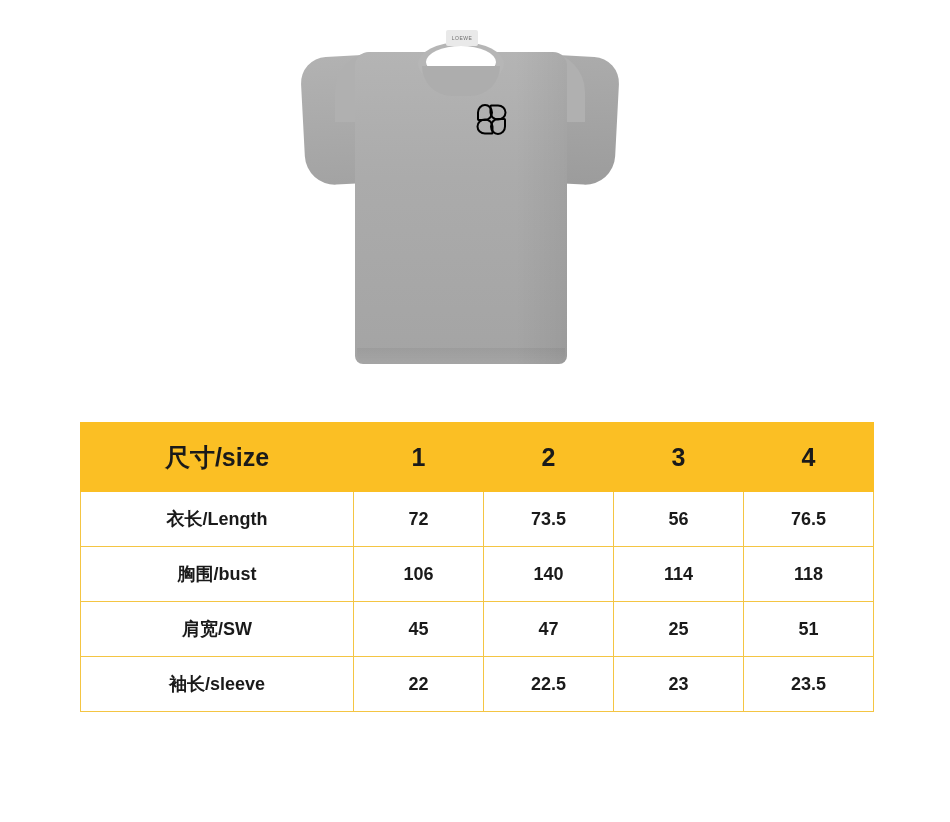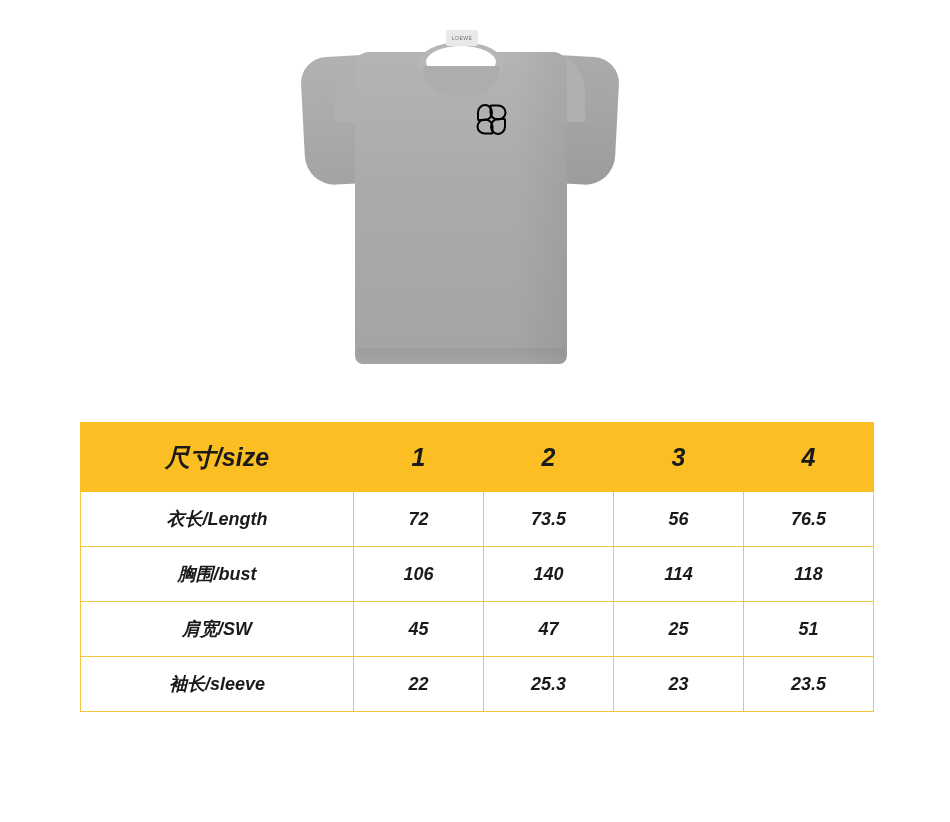--- a/index.html
+++ b/index.html
@@ -177,21 +177,20 @@
     width: 790px;
     border-collapse: collapse;
     table-layout: fixed;
   }
   .size-table td, .size-table th {
     border: 1px solid #f4c543;
     text-align: center;
     color: #1a1a1a;
     font-weight: bold;
     padding: 0;
-    font-style: italic;
   }
   .size-table thead th {
     background: #fbbf24;
     height: 68px;
     font-size: 25px;
     border-color: #fbbf24;
   }
   .size-table tbody td {
     height: 54px;
     font-size: 18px;
@@ -263,20 +262,20 @@
       <tr>
         <td class="label-cell">肩宽/SW</td>
         <td>45</td>
         <td>47</td>
         <td>25</td>
         <td>51</td>
       </tr>
       <tr>
         <td class="label-cell">袖长/sleeve</td>
         <td>22</td>
-        <td>25.3</td>
+        <td>22.5</td>
         <td>23</td>
         <td>23.5</td>
       </tr>
     </tbody>
   </table>
 
 </div>
 
 </body></html>

